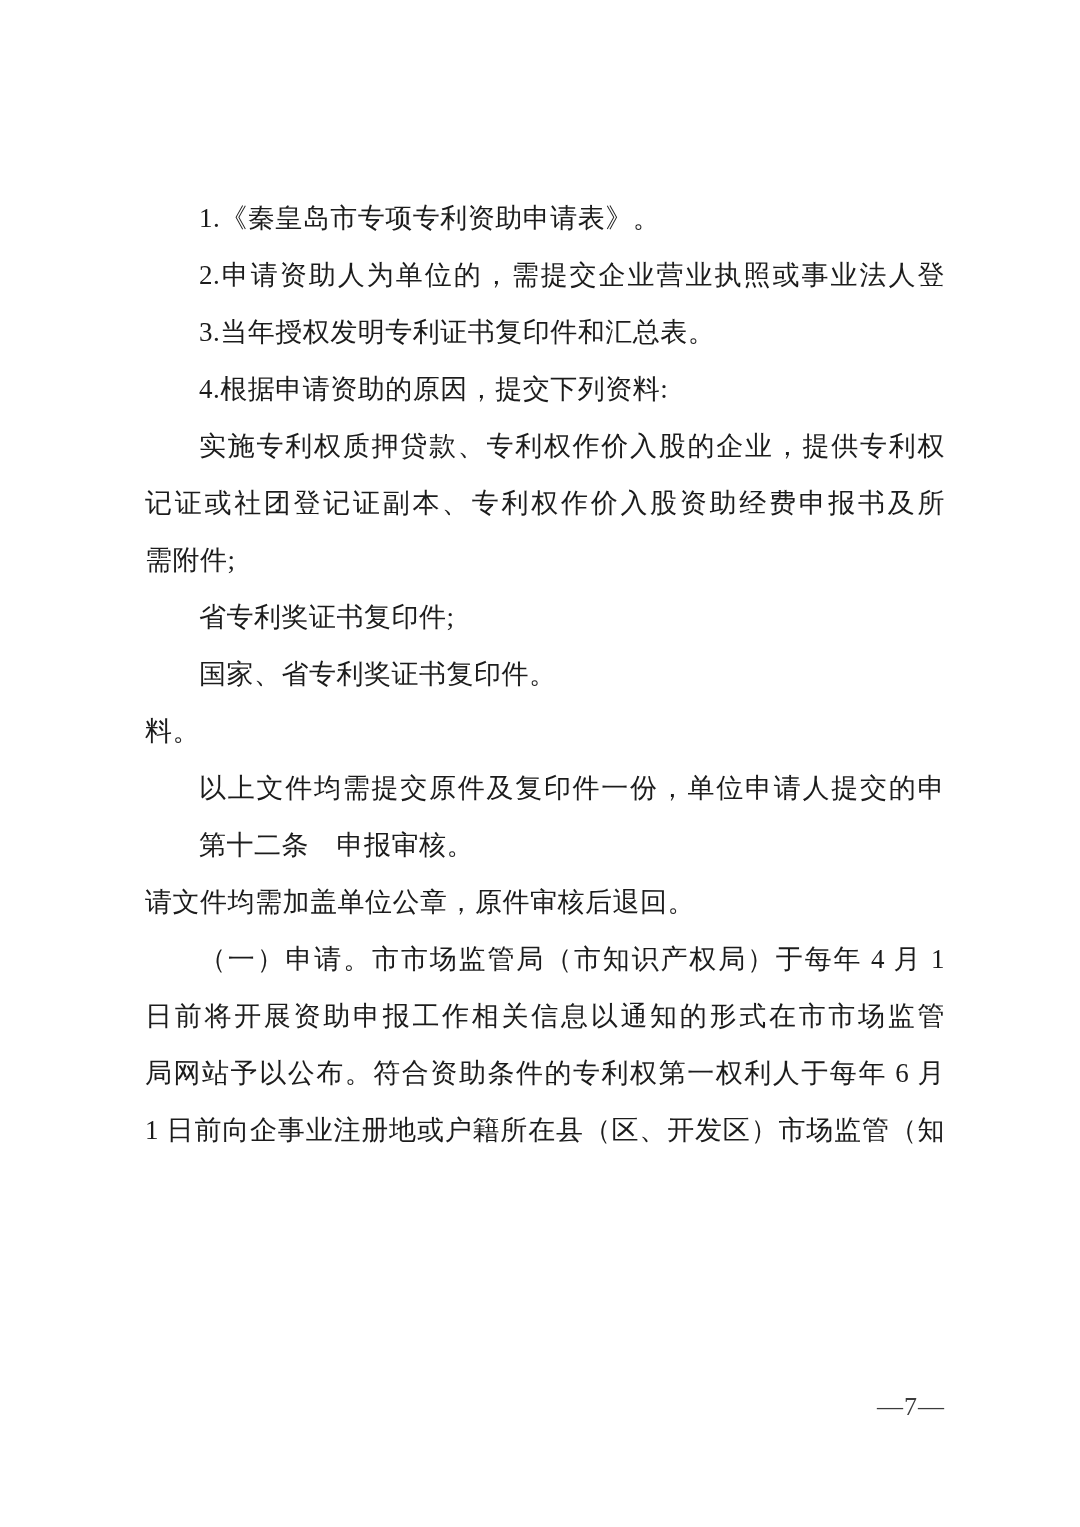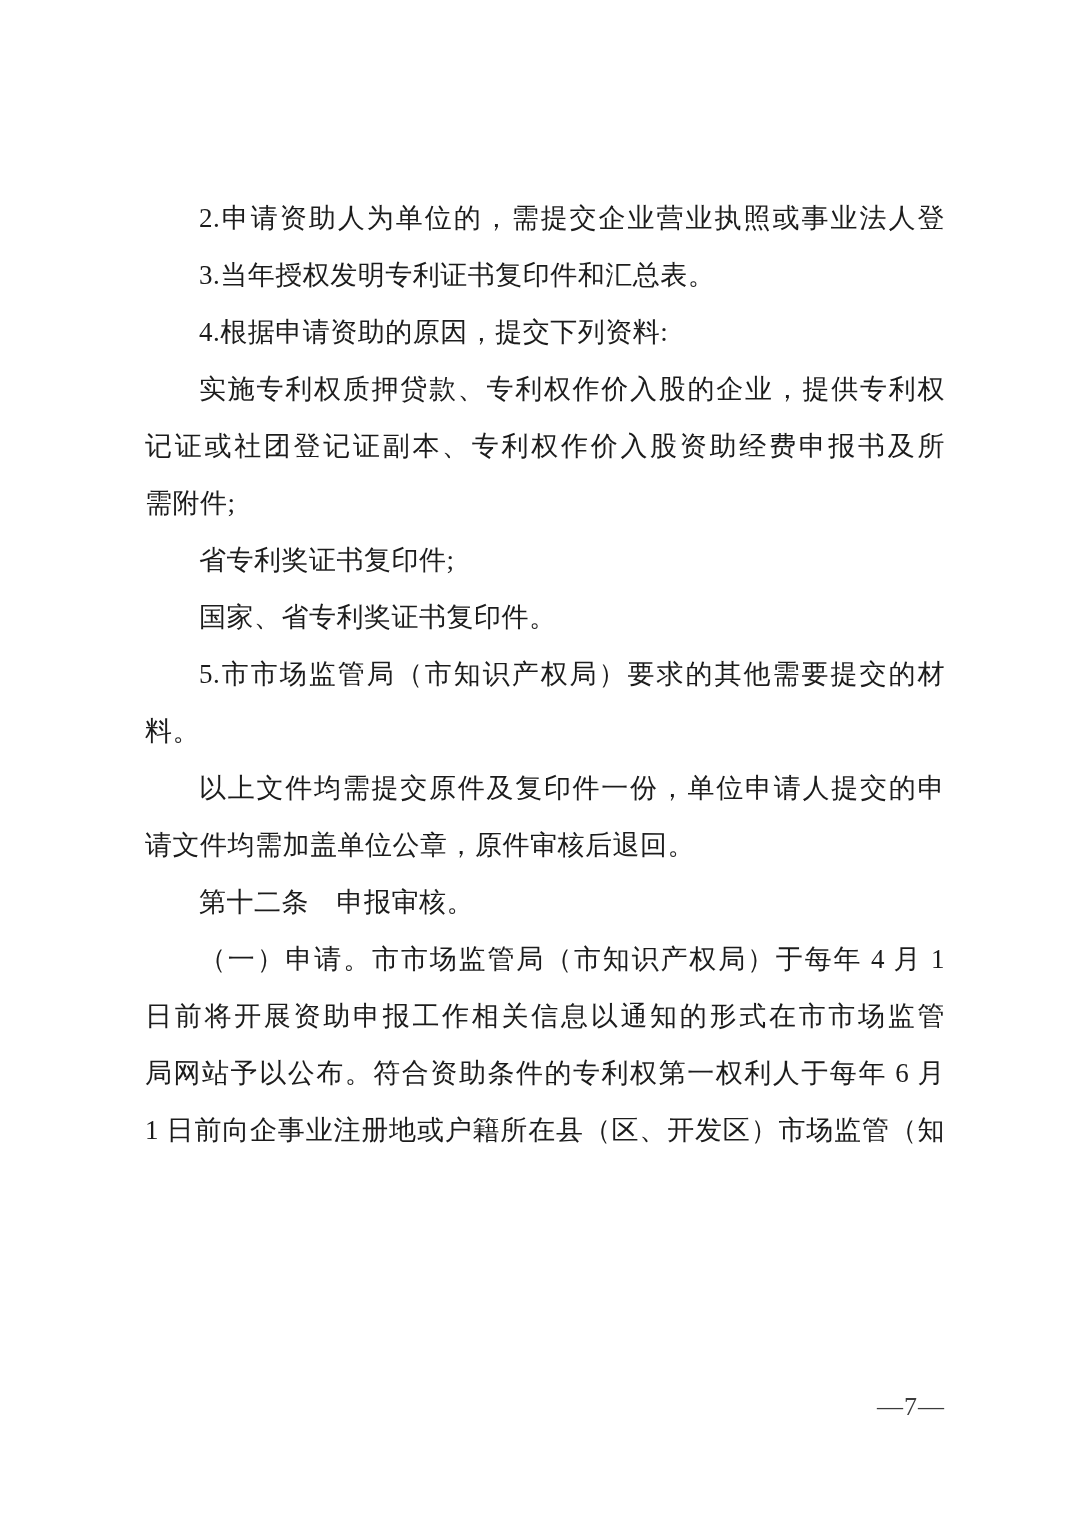--- a/index.html
+++ b/index.html
@@ -48,32 +48,32 @@
     line-height: 34px;
     color: #3c3c3c;
     letter-spacing: 1px;
   }
 </style>
 </head>
 <body>
 
 <div class="page">
   <div class="textblock">
+    <div class="line indent">1.《秦皇岛市专项专利资助申请表》。</div>
     <div class="line indent full">2.申请资助人为单位的，需提交企业营业执照或事业法人登</div>
     <div class="line indent">3.当年授权发明专利证书复印件和汇总表。</div>
     <div class="line indent">4.根据申请资助的原因，提交下列资料:</div>
     <div class="line indent full">实施专利权质押贷款、专利权作价入股的企业，提供专利权</div>
     <div class="line full">记证或社团登记证副本、专利权作价入股资助经费申报书及所</div>
     <div class="line">需附件;</div>
     <div class="line indent">省专利奖证书复印件;</div>
     <div class="line indent">国家、省专利奖证书复印件。</div>
-    <div class="line indent full">5.市市场监管局（市知识产权局）要求的其他需要提交的材</div>
     <div class="line">料。</div>
     <div class="line indent full">以上文件均需提交原件及复印件一份，单位申请人提交的申</div>
+    <div class="line indent">第十二条　申报审核。</div>
     <div class="line">请文件均需加盖单位公章，原件审核后退回。</div>
-    <div class="line indent">第十二条　申报审核。</div>
     <div class="line indent full">（一）申请。市市场监管局（市知识产权局）于每年 4 月 1</div>
     <div class="line full">日前将开展资助申报工作相关信息以通知的形式在市市场监管</div>
     <div class="line full">局网站予以公布。符合资助条件的专利权第一权利人于每年 6 月</div>
     <div class="line full">1 日前向企事业注册地或户籍所在县（区、开发区）市场监管（知</div>
   </div>
   <div class="pagenum">—7—</div>
 </div>
 
 </body></html>

